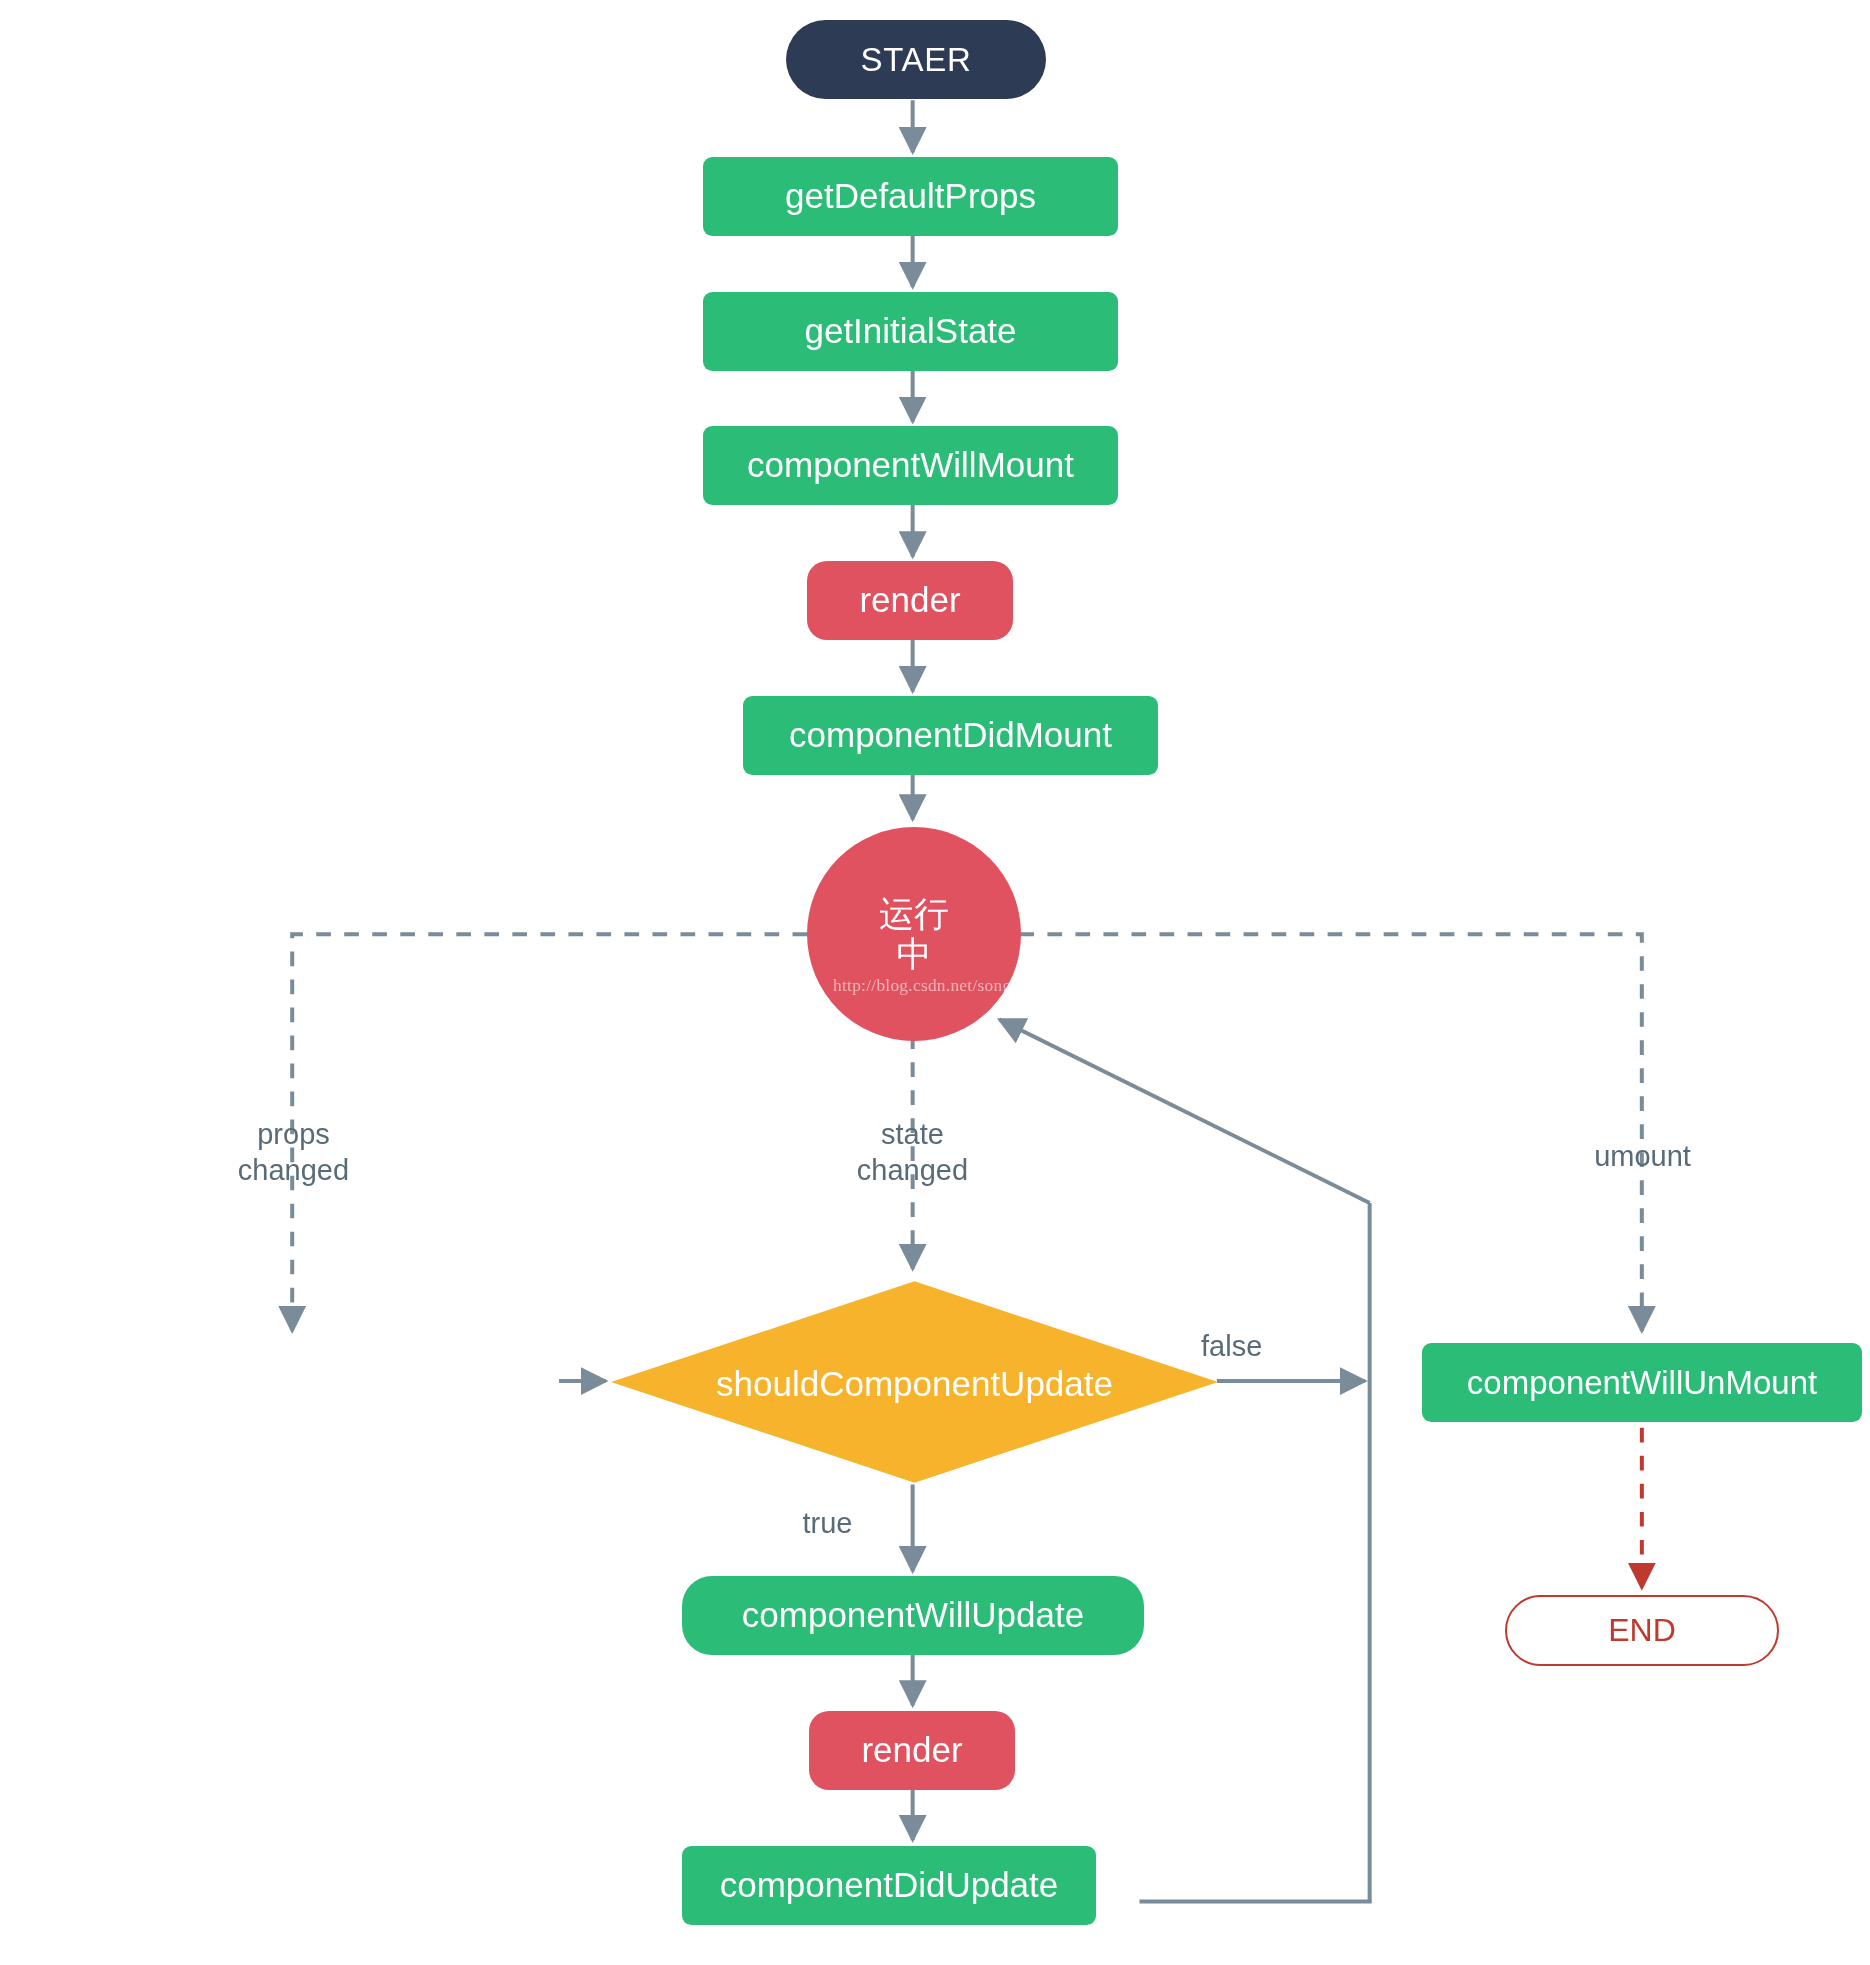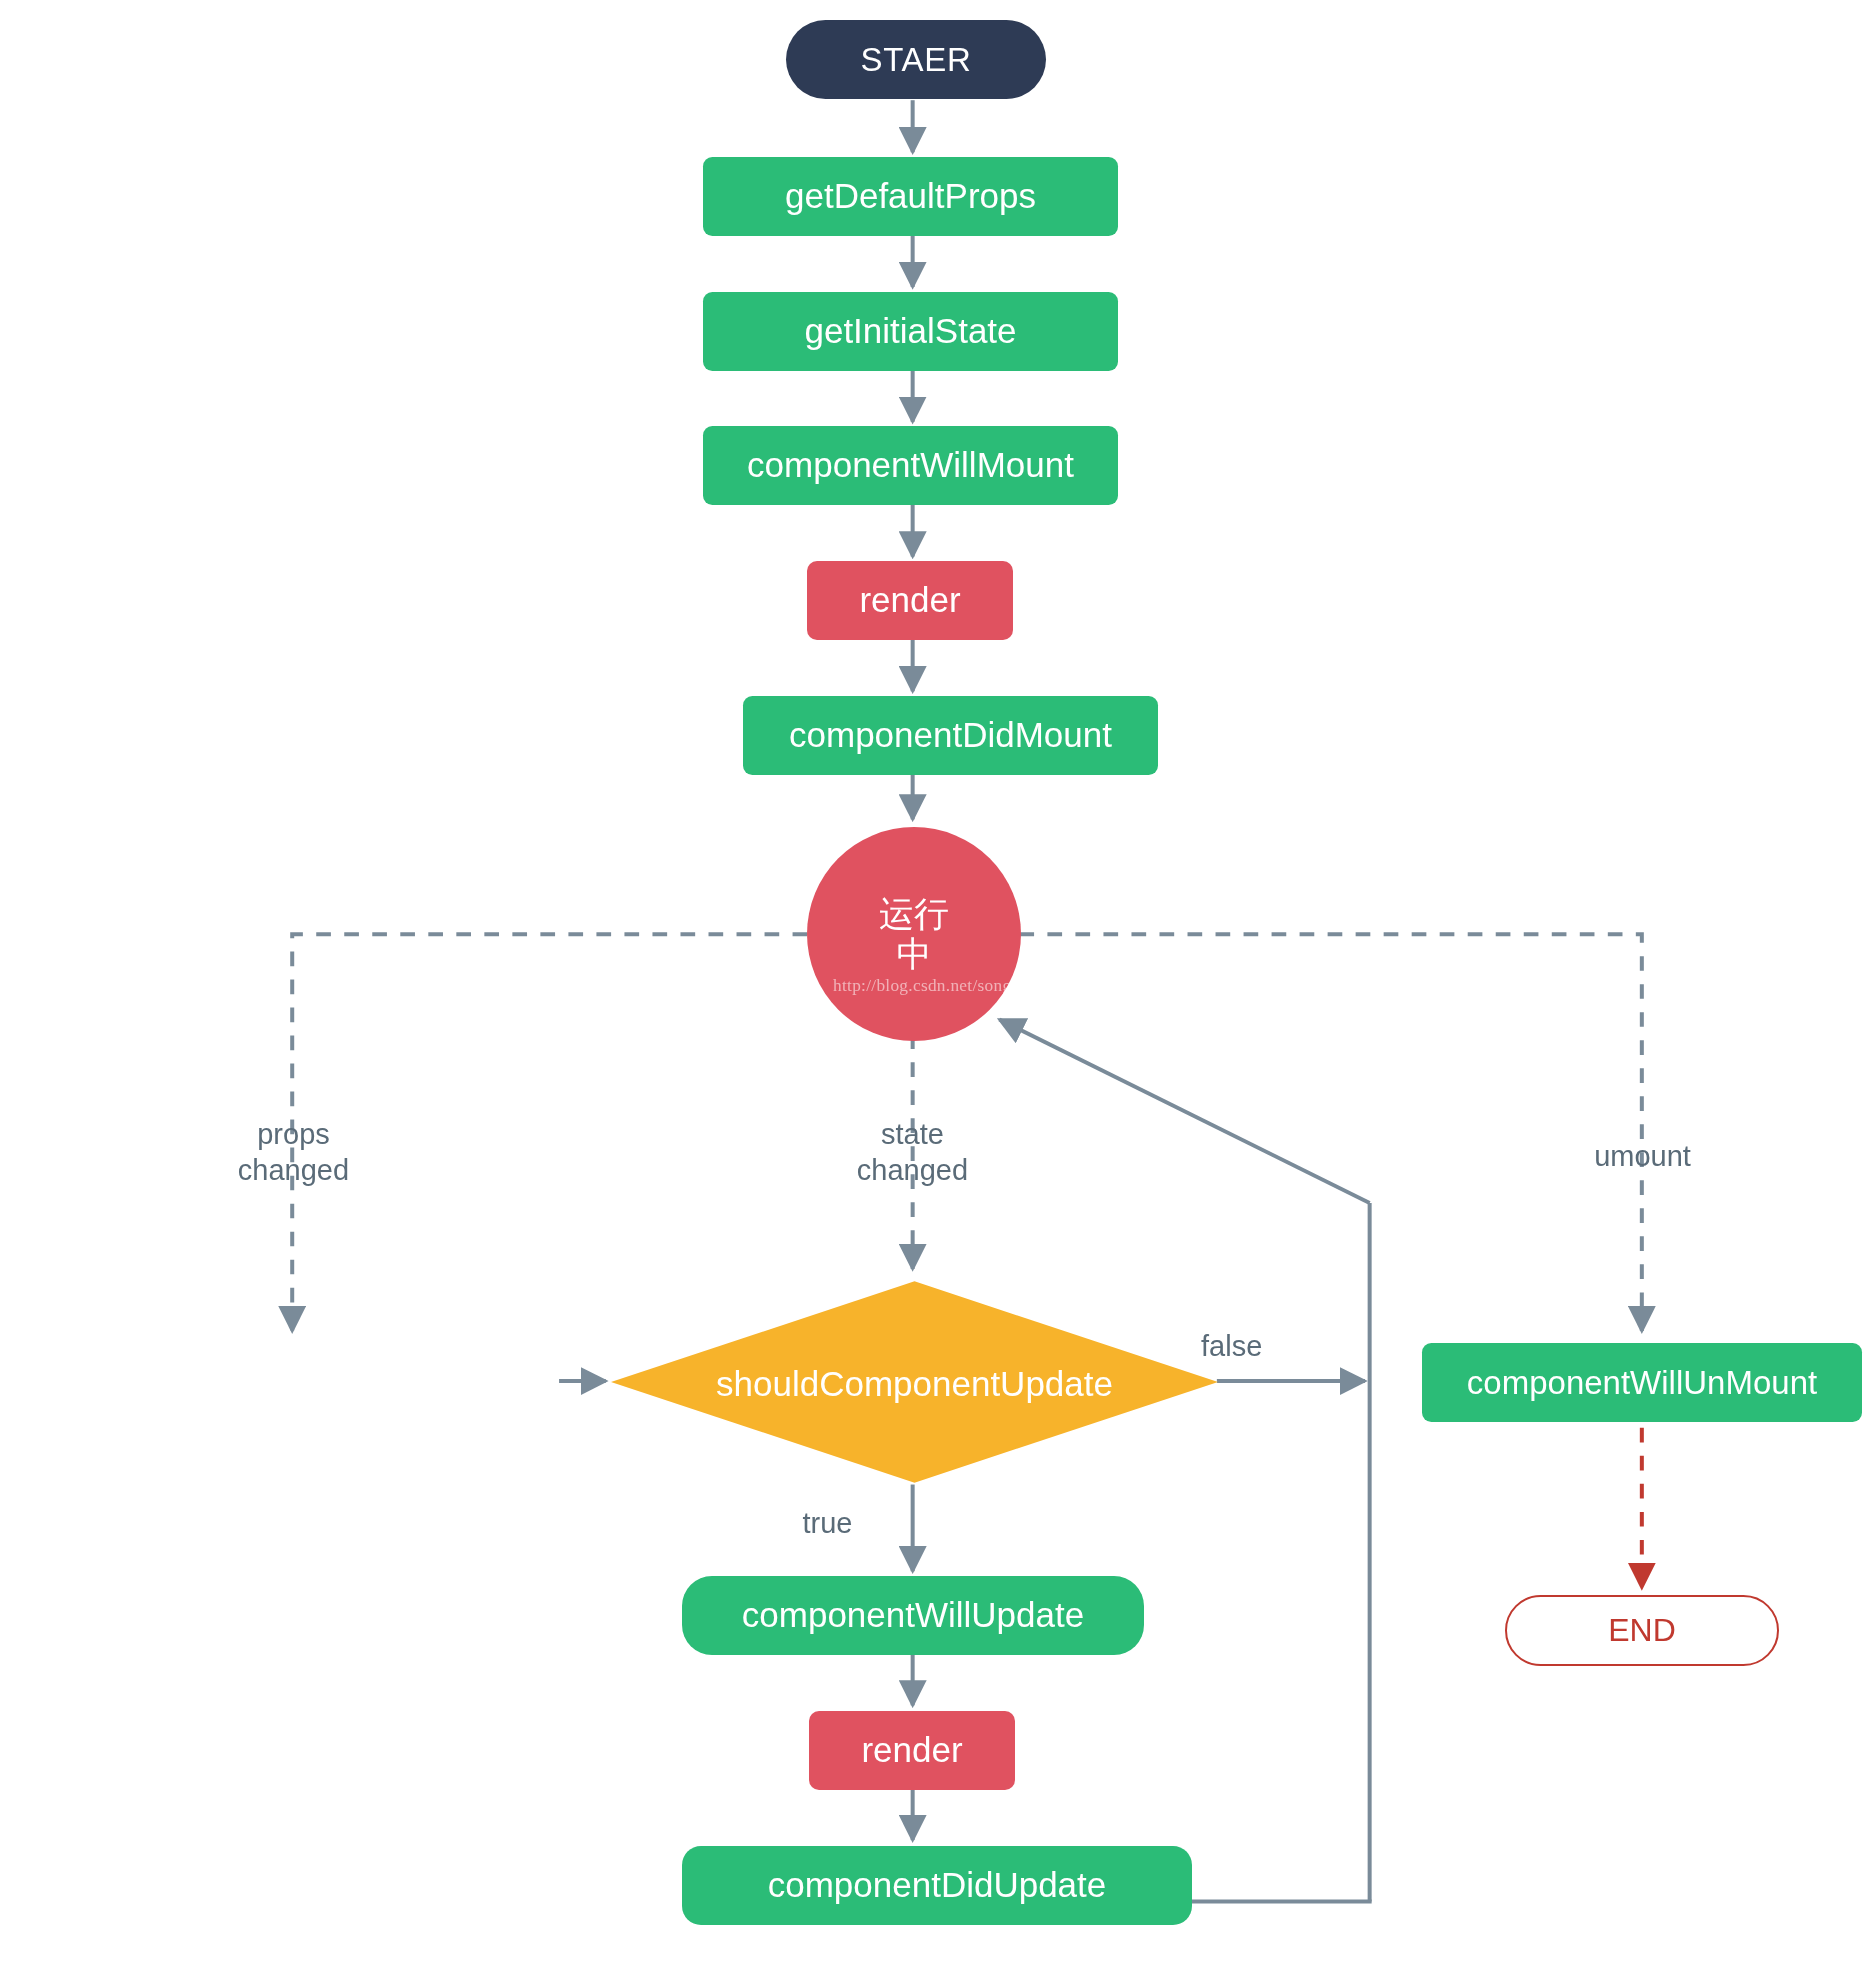--- a/index.html
+++ b/index.html
@@ -38,21 +38,21 @@
     font-size: 33px;
     letter-spacing: 0.7px;
   }
   .n-green {
     background: #2bbc77;
     border-radius: 9.3px;
     font-size: 35px;
   }
   .n-red {
     background: #e05260;
-    border-radius: 10px;
+    border-radius: 20px;
     font-size: 35px;
   }
   .n-circle {
     background: #e05260;
     border-radius: 50%;
     font-size: 35px;
     flex-direction: column;
   }
   .n-circle .cjk-line { display: block; }
   .n-end {
@@ -156,21 +156,21 @@
     </svg>
     <div class="diamond-label" style="left:0; top:83px; width:607px;">shouldComponentUpdate</div>
   </div>
 
   <div class="node n-green" style="left:1422px; top:1343px; width:440px; height:79px; font-size:33px;">componentWillUnMount</div>
 
   <div class="node n-green" style="left:682px; top:1576px; width:462px; height:79px;border-radius:30px;">componentWillUpdate</div>
 
   <div class="node n-red" style="left:809px; top:1711px; width:206px; height:79px;">render</div>
 
-  <div class="node n-green" style="left:682px; top:1846px; width:510px; height:79px;border-radius:19px;">componentDidUpdate</div>
+  <div class="node n-green" style="left:682px; top:1846px; width:414px; height:79px;">componentDidUpdate</div>
 
   <div class="node n-end" style="left:1505px; top:1595px; width:274px; height:71px;">END</div>
 
   <div class="edge-label" style="left:200px; top:1116px; width:187px;">
     <span>props</span><br>
     <span>changed</span>
   </div>
 
   <div class="edge-label" style="left:819px; top:1116px; width:187px;">
     <span>state</span><br>

